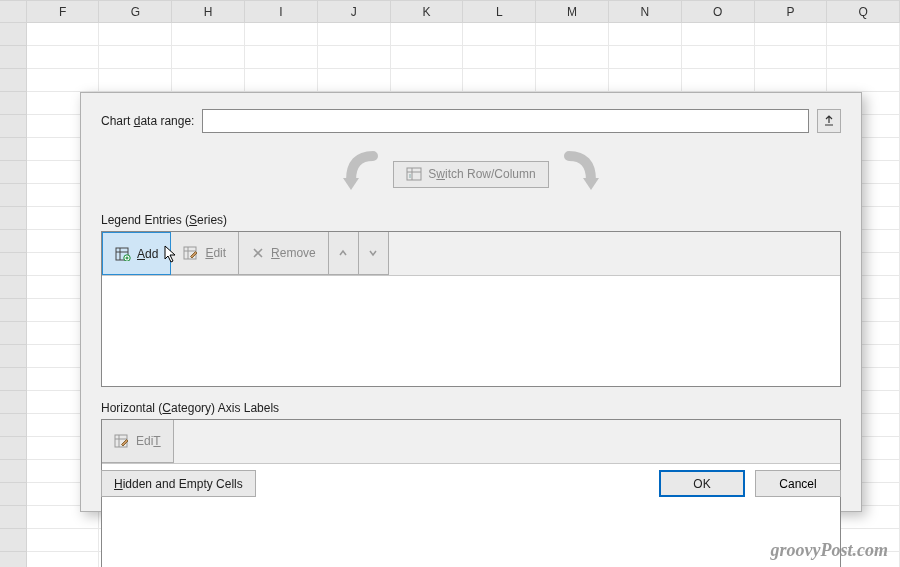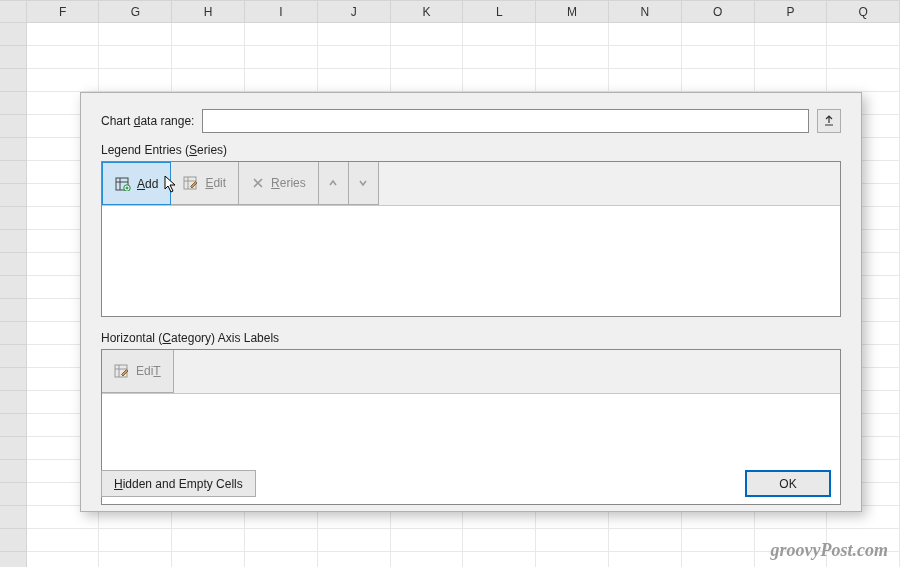--- a/index.html
+++ b/index.html
@@ -639,20 +639,38 @@
         <span>Chart </span><span class="underline-letter">d</span><span>ata range:</span>
       </div>
       <input class="range-input" value="" style="">
       <div class="range-btn">
         <svg width="12" height="12" viewBox="0 0 12 12">
             <path d="M6 1 L6 8 M3 4 L6 1 L9 4 M2 10 H10" stroke="#333" stroke-width="1.2" fill="none"></path>
           </svg>
       </div>
     </div>
 
+    <div class="switch-row">
+      <svg class="curved-arrow" viewBox="0 0 48 48">
+        <path d="M36 6 Q14 6 14 30" stroke="#c0c0c0" stroke-width="10" fill="none" stroke-linecap="round"></path>
+        <path d="M6 28 L14 40 L22 28 Z" fill="#c0c0c0"></path>
+      </svg>
+      <div class="switch-btn">
+        <svg width="16" height="14" viewBox="0 0 16 14">
+            <rect x="1" y="1" width="14" height="12" fill="none" stroke="#999"></rect>
+            <path d="M1 5 H15 M6 1 V13" stroke="#999"></path>
+            <path d="M3 8 h2 M3 10 h2" stroke="#8aa"></path>
+          </svg>
+        <span><span>S</span><span class="underline-letter">w</span><span>itch Row/Column</span></span>
+      </div>
+      <svg class="curved-arrow" viewBox="0 0 48 48">
+        <path d="M12 6 Q34 6 34 30" stroke="#c0c0c0" stroke-width="10" fill="none" stroke-linecap="round"></path>
+        <path d="M26 28 L34 40 L42 28 Z" fill="#c0c0c0"></path>
+      </svg>
+    </div>
 
     <div class="panels">
 
       <div class="panel">
         <div class="panel-title">
           <span>Legend Entries (</span><span class="underline-letter">S</span><span>eries)</span>
         </div>
         <div class="panel-box">
           <div class="panel-toolbar">
             <div class="tool-btn highlight" style="position:relative;">
@@ -672,21 +690,21 @@
                   <rect x="1" y="1" width="12" height="12" fill="none" stroke="#999"></rect>
                   <path d="M1 5 H13 M5 1 V13" stroke="#999"></path>
                   <path d="M9 12 L14 7 L12.5 5.5 L7.5 10.5 Z" fill="#c96" stroke="#863"></path>
                 </svg>
               <span><span class="underline-letter">E</span><span>dit</span></span>
             </div>
             <div class="tool-btn">
               <svg width="14" height="14" viewBox="0 0 14 14">
                   <path d="M3 3 L11 11 M11 3 L3 11" stroke="#999" stroke-width="1.6"></path>
                 </svg>
-              <span><span class="underline-letter">R</span><span>eries</span></span>
+              <span><span class="underline-letter">R</span><span>emove</span></span>
             </div>
             <div class="tool-btn small-btn">
               <svg width="10" height="10" viewBox="0 0 10 10">
                   <path d="M2 7 L5 3 L8 7" stroke="#999" stroke-width="1.5" fill="none"></path>
                 </svg>
             </div>
             <div class="tool-btn small-btn">
               <svg width="10" height="10" viewBox="0 0 10 10">
                   <path d="M2 3 L5 7 L8 3" stroke="#999" stroke-width="1.5" fill="none"></path>
                 </svg>
@@ -719,16 +737,19 @@
 
   <div class="footer">
     <div class="push-btn">
       <span class="underline-letter">H</span>
         <span>idden and Empty Cells</span>
     </div>
     <div class="spacer"></div>
     <div class="ok-btn">
         <span>OK</span>
       </div>
+    <div class="cancel-btn">
+        <span>Cancel</span>
+      </div>
   </div>
 </div>
 
 <div class="watermark">groovyPost.com</div>
 
 </body></html>

